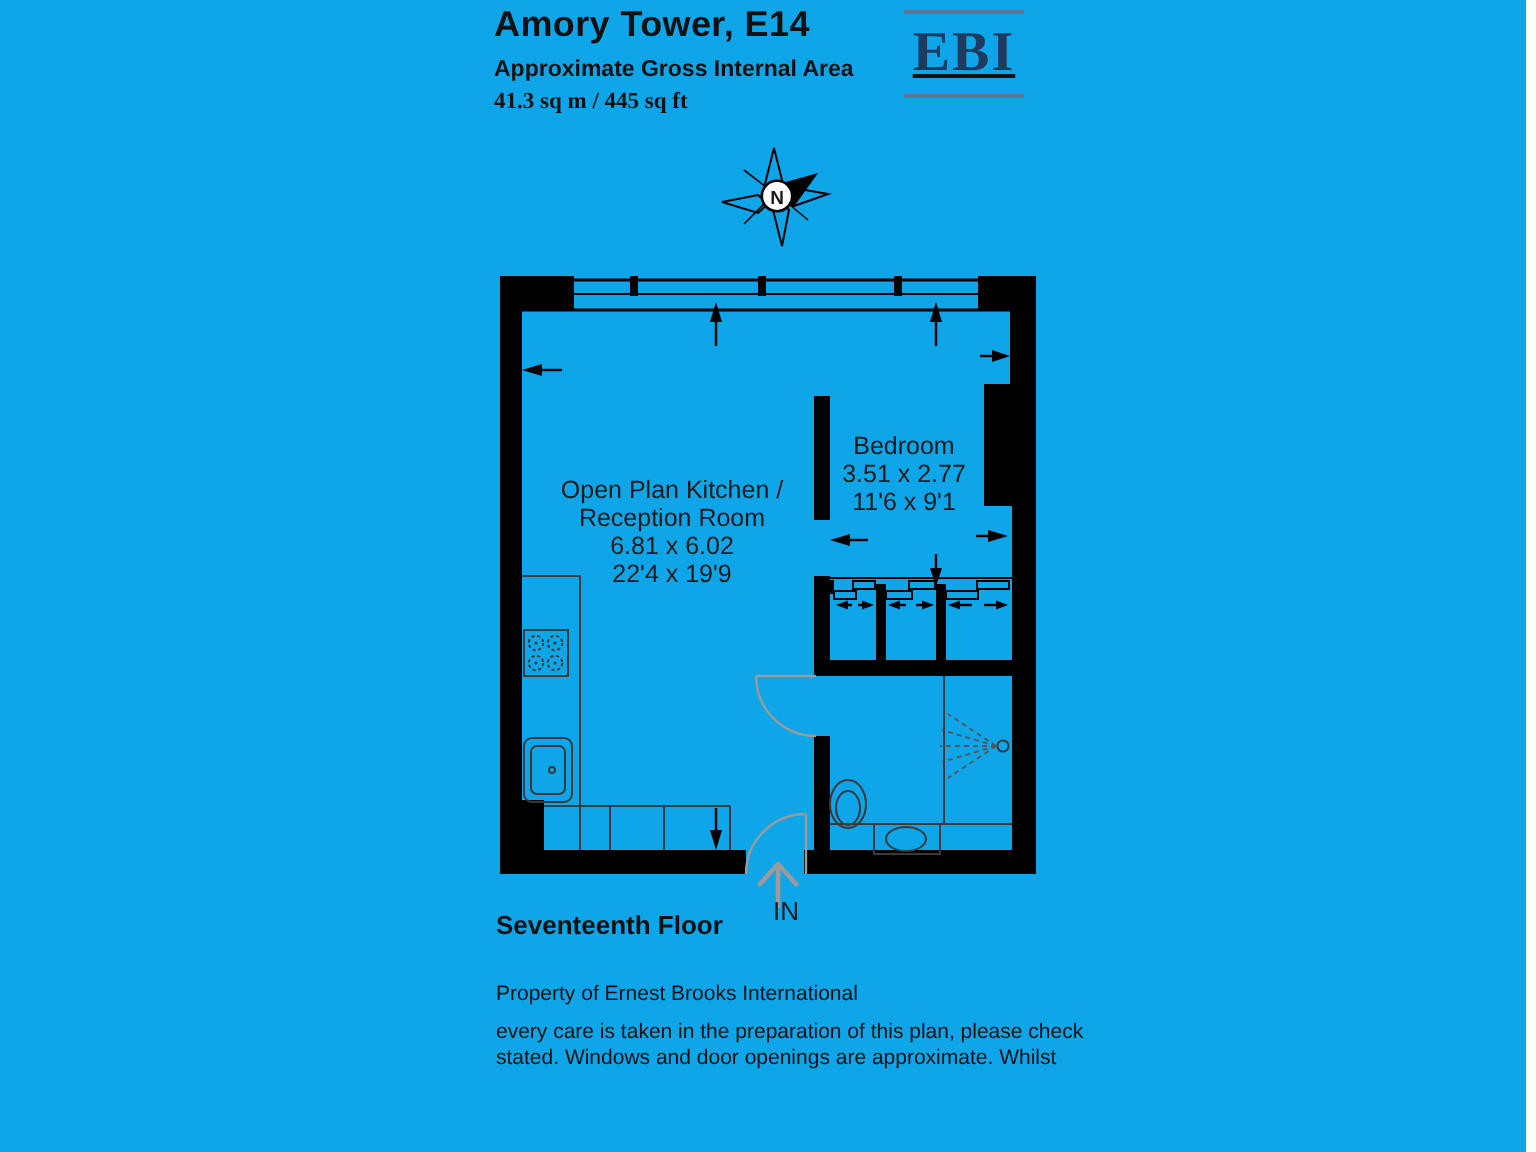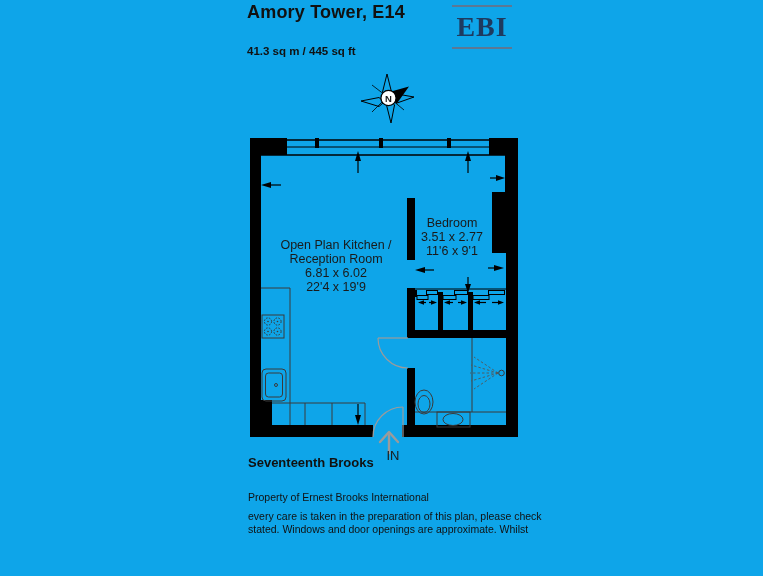--- a/index.html
+++ b/index.html
@@ -1,22 +1,22 @@
 <!DOCTYPE html>
 <html style="--logo-text: #1e3a5f; --logo-rule: #5c7894; --wall: #000000; --door-arc: #9b9b9b;"><head>
 <meta charset="utf-8">
 <style>
   html,body{margin:0;padding:0;background:#fff;}
   .page{position:relative;width:763px;height:576px;background:#0ea5e9;overflow:hidden;
         font-family:"Liberation Sans",sans-serif;color:#111;}
   .abs{position:absolute;}
   .title{left:247px;top:2px;font-size:18px;font-weight:bold;letter-spacing:.2px;}
   .sub1{left:247px;top:29px;font-size:11.5px;font-weight:bold;}
-  .sub2{left:247px;top:45px;font-size:11.5px;font-weight:bold;}
-  .logo{left:452px;top:5px;width:60px;text-align:center;}
+  .sub2{left:247px;top:45px;font-size:11.5px;font-weight:bold;font-family:Liberation Serif, serif;}
+  .logo{left:452px;top:5px;width:60px;text-align:center;text-decoration:underline;}
   .logo-rule{height:2px;background:var(--logo-rule,#5c7894);}
   .logo-text{font-family:"Liberation Serif",serif;font-weight:600;font-size:28px;
              line-height:40px;color:var(--logo-text,#1e3a5f);letter-spacing:1px;}
   .floorlbl{left:248px;top:455px;font-size:13px;font-weight:bold;}
   .propline{left:248px;top:491px;font-size:10.5px;}
   .disclaimer{left:248px;top:510px;font-size:10.5px;line-height:12.7px;}
   svg{position:absolute;left:0;top:0;}
   svg text{font-family:"Liberation Sans",sans-serif;fill:#1a1a1a;}
   .wall{fill:var(--wall,#000);}
   .thin{stroke:#3a3a3a;stroke-width:1;fill:none;}
@@ -26,20 +26,21 @@
   .door{stroke:var(--door-arc,#9b9b9b);stroke-width:1.2;fill:none;}
   .roomtxt{font-size:12.5px;}
   .gray-arrow{stroke:#9b9b9b;stroke-width:2.4;fill:none;stroke-linecap:round;stroke-linejoin:round;}
 </style>
 </head>
 <body>
 
 <div class="page">
 
   <div class="abs title">Amory Tower, E14</div>
+  <div class="abs sub1">Approximate Gross Internal Area</div>
   <div class="abs sub2">41.3 sq m / 445 sq ft</div>
 
   <div class="abs logo">
     <div class="logo-rule"></div>
     <div class="logo-text">EBI</div>
     <div class="logo-rule"></div>
   </div>
 
   <svg width="768" height="576" viewBox="0 0 768 576">
 
@@ -197,20 +198,20 @@
       <text x="336" y="263">Reception Room</text>
       <text x="336" y="277">6.81 x 6.02</text>
       <text x="336" y="291">22'4 x 19'9</text>
       <text x="452" y="227">Bedroom</text>
       <text x="452" y="241">3.51 x 2.77</text>
       <text x="452" y="255">11'6 x 9'1</text>
       <text x="393" y="460" font-size="13">IN</text>
     </g>
   </svg>
 
-  <div class="abs floorlbl">Seventeenth Brooks</div>
+  <div class="abs floorlbl">Seventeenth Floor</div>
   <div class="abs propline">Property of Ernest Brooks International</div>
   <div class="abs disclaimer">
     <div>every care is taken in the preparation of this plan, please check</div>
     <div>stated. Windows and door openings are approximate. Whilst</div>
   </div>
 
 </div>
 
 </body></html>

